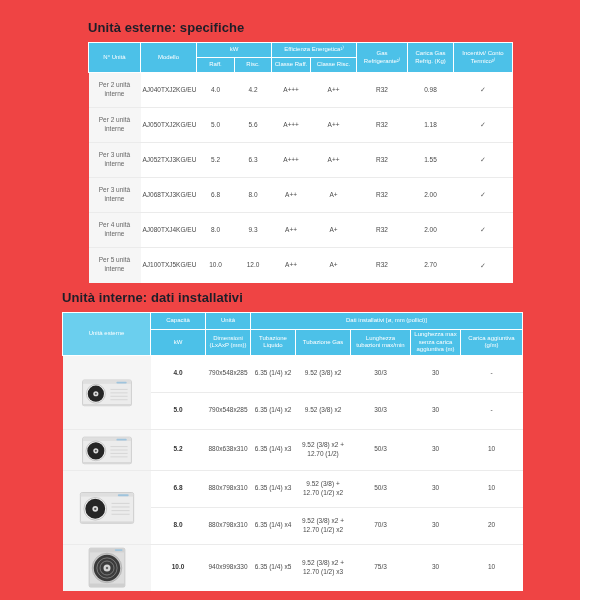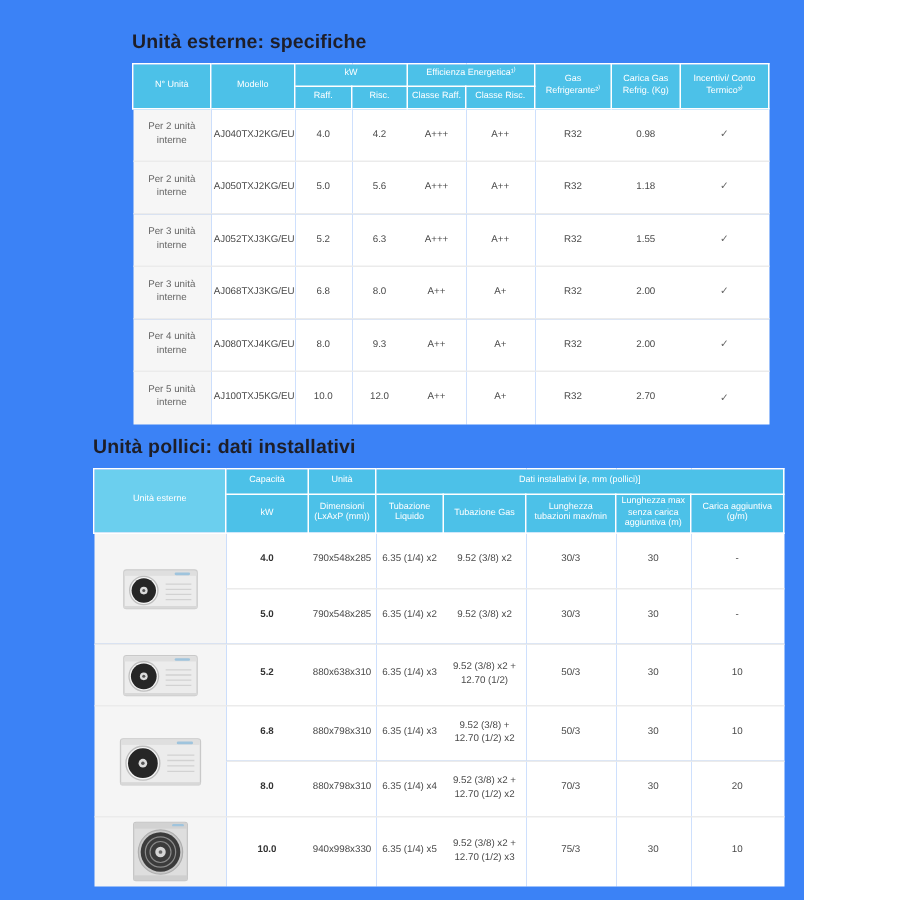--- a/index.html
+++ b/index.html
@@ -1,17 +1,17 @@
 <!DOCTYPE html>
 <html><head>
 <meta charset="utf-8">
 <style>
   html,body { margin:0; padding:0; background:#ffffff; }
   body { width:600px; height:600px; font-family:"Liberation Sans", sans-serif; }
-  .page { position:relative; width:536px; height:600px; background:#3b82f6; overflow:hidden; }
+  .page { position:relative; width:580px; height:600px; background:#ef4444; overflow:hidden; }
 
   .section1 { position:absolute; left:88px; top:20px; width:424px; }
   .section2 { position:absolute; left:62px; top:290px; width:460px; }
 
   h2.sec-title { margin:0 0 7px 0; font-size:13px; font-weight:bold; color:#1e1e28; letter-spacing:0.1px; }
 
   table { border-collapse:collapse; table-layout:fixed; width:100%; }
 
   th {
     background:#4cc1e8; color:#ffffff; font-weight:normal;
@@ -135,21 +135,21 @@
           <td>A+</td>
           <td>R32</td>
           <td>2.70</td>
           <td class="check">✓</td>
         </tr>
       </tbody>
     </table>
   </div>
 
   <div class="section2">
-    <h2 class="sec-title">Unità pollici: dati installativi</h2>
+    <h2 class="sec-title">Unità interne: dati installativi</h2>
 
     <table>
       <colgroup>
         <col style="width:88px">
           <col style="width:55px">
           <col style="width:45px">
           <col style="width:45px">
         <col style="width:55px">
           <col style="width:60px">
           <col style="width:50px">

